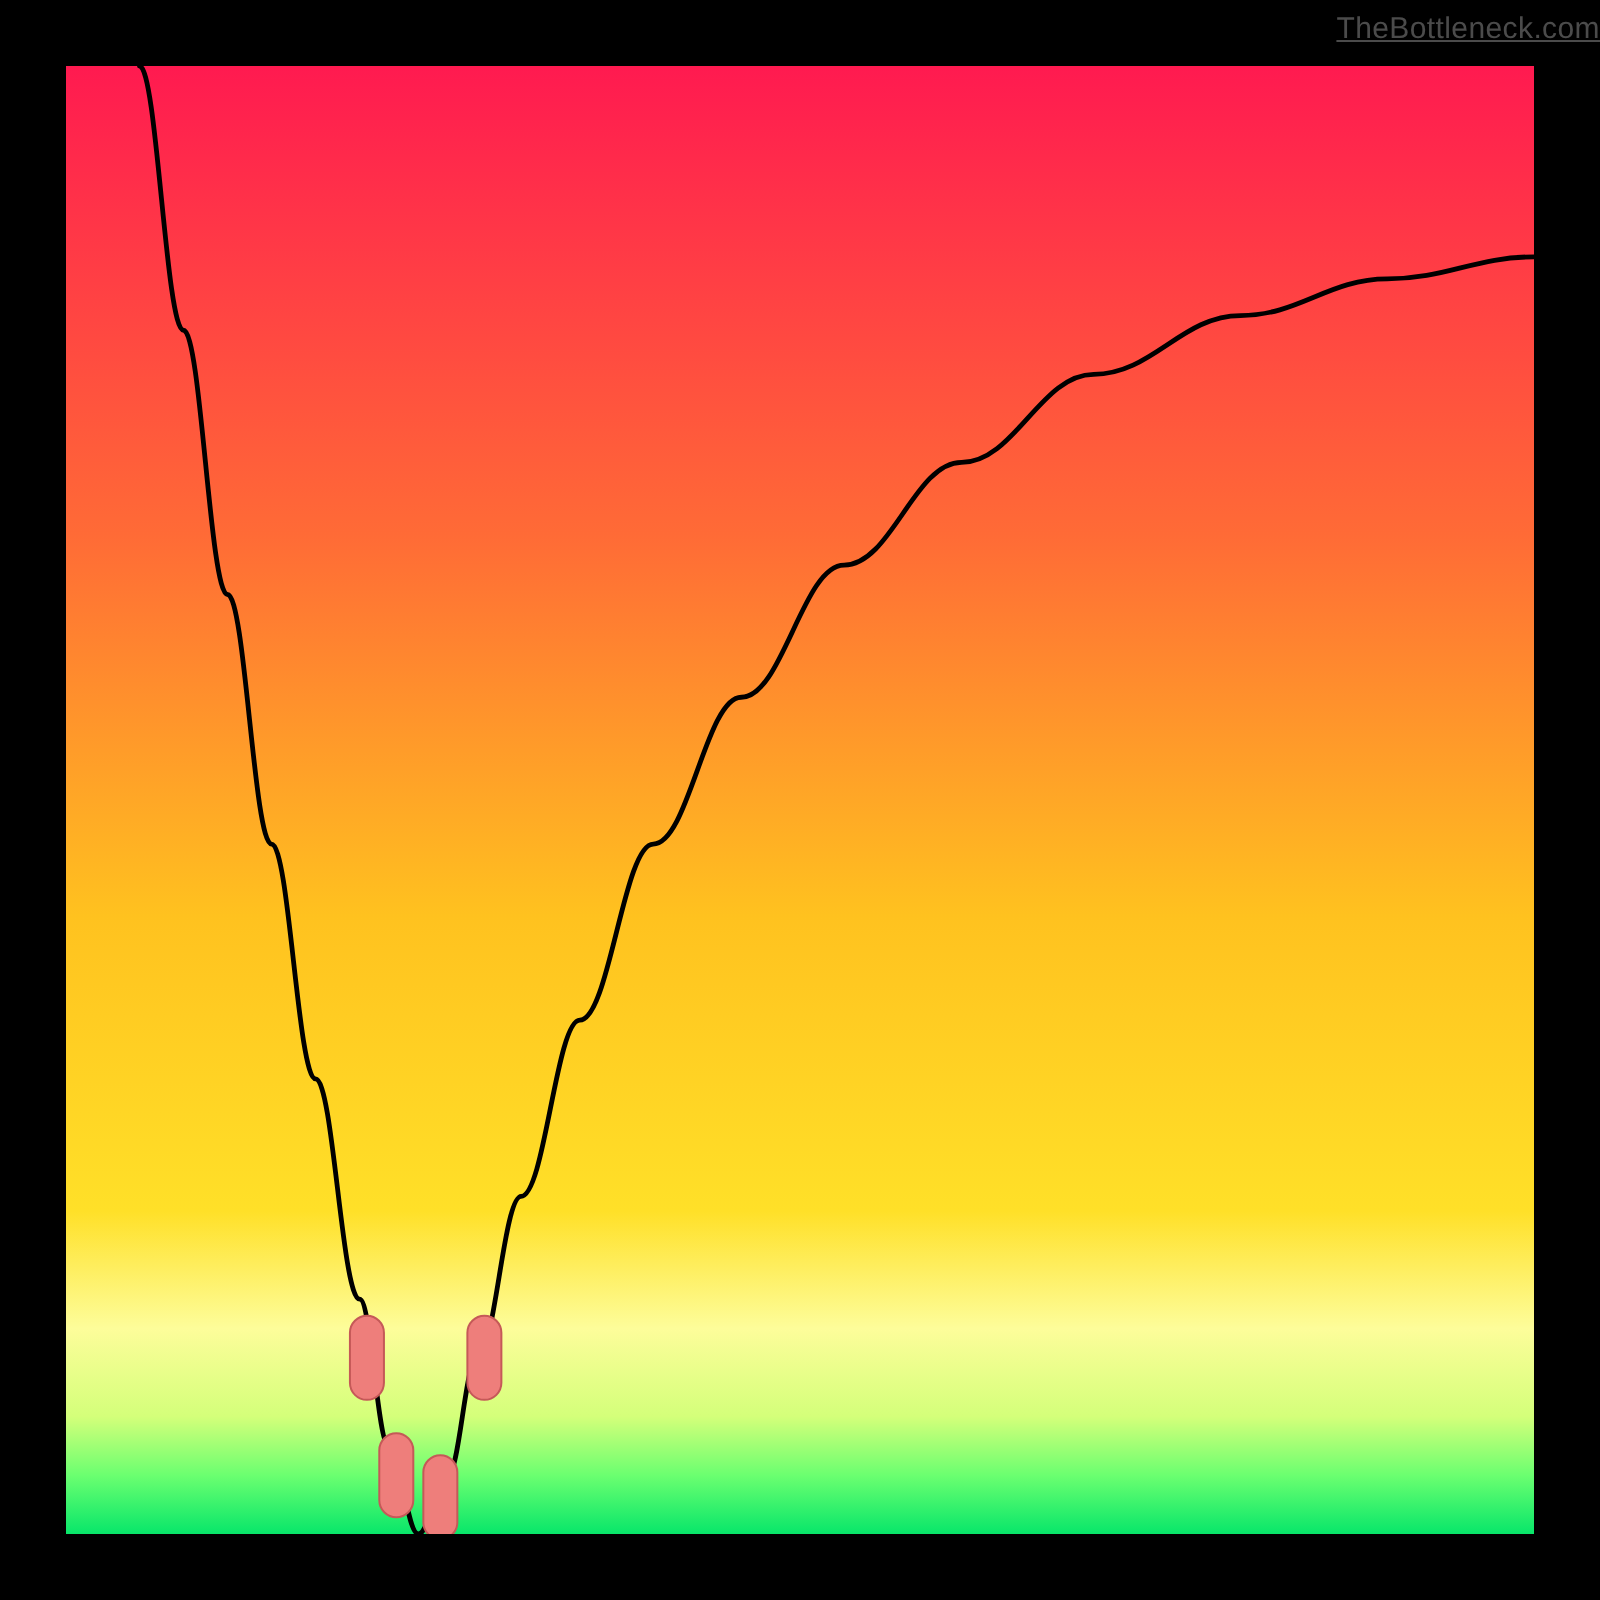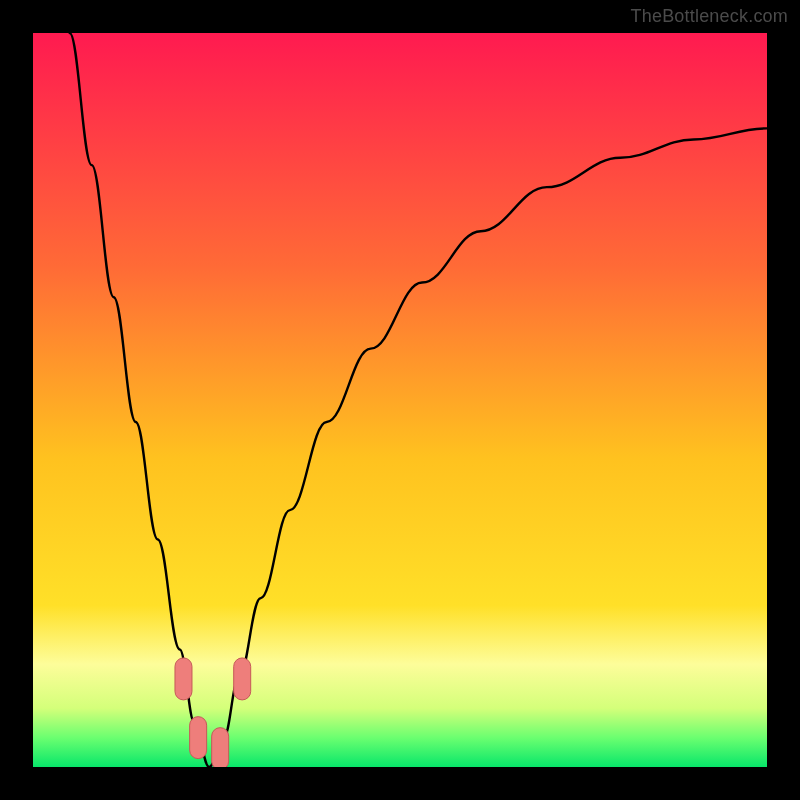--- a/index.html
+++ b/index.html
@@ -24,26 +24,27 @@
     position: absolute;
     top: 33px;
     left: 33px;
     width: 734px;
     height: 734px;
     overflow: hidden;
   }
   .watermark {
     position: absolute;
     top: 6px;
-    right: 12px;
+    right: 0;
     color: #4b4b4b;
-    font-size: 18px;
+    font-size: 15px;
     font-weight: 500;
     letter-spacing: 0.2px;
     z-index: 20;
+    text-decoration: underline;
   }
   svg {
     display: block;
   }
 </style>
 </head>
 <body>
 
 <div class="frame">
 

